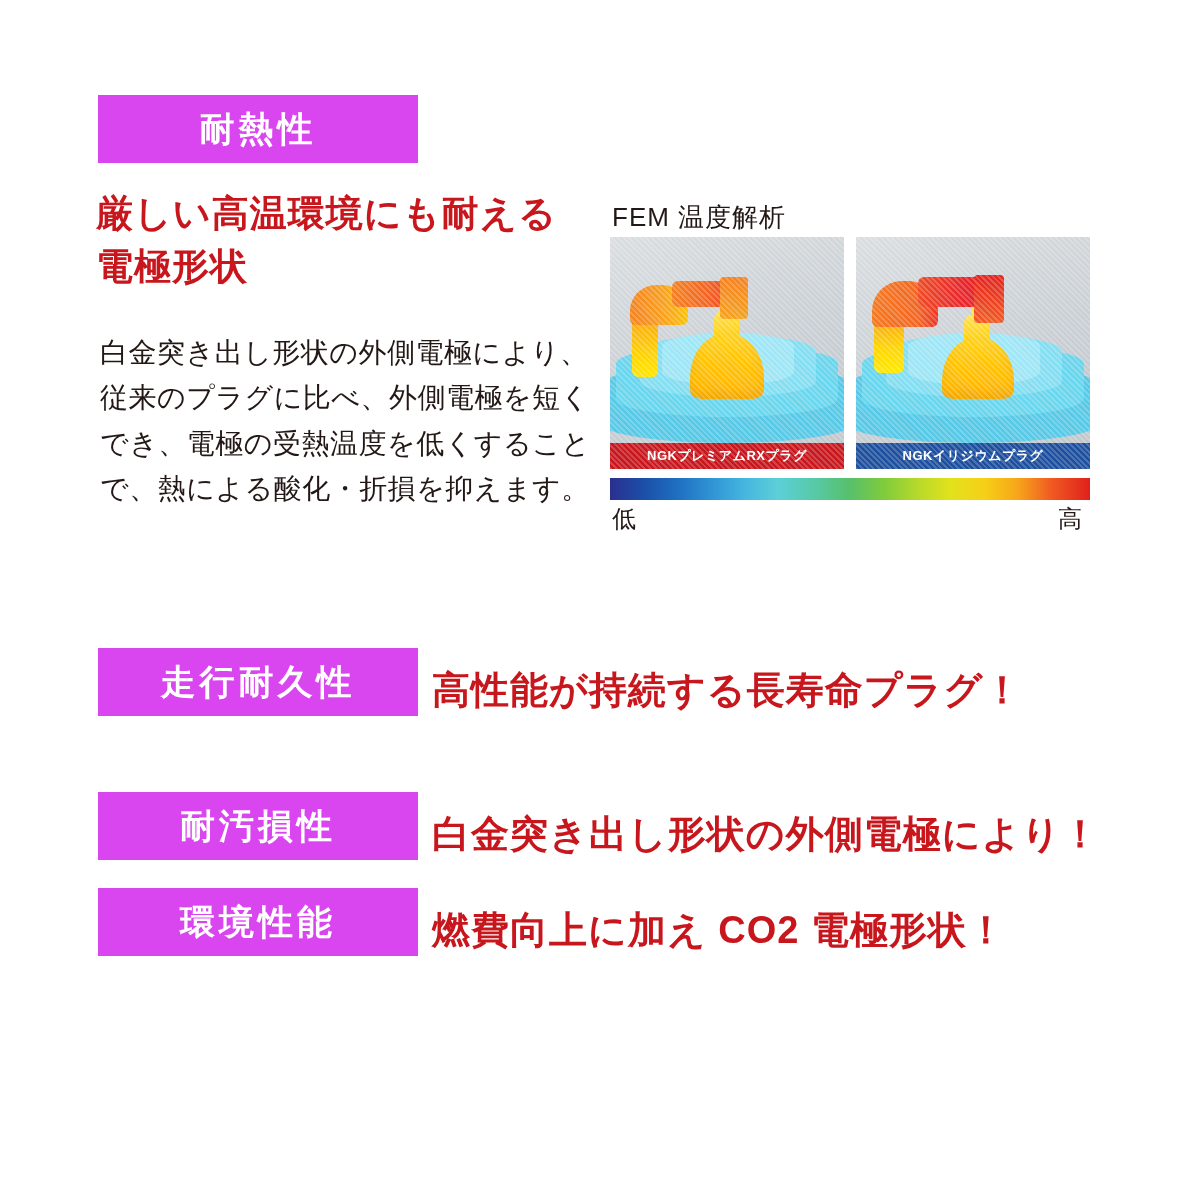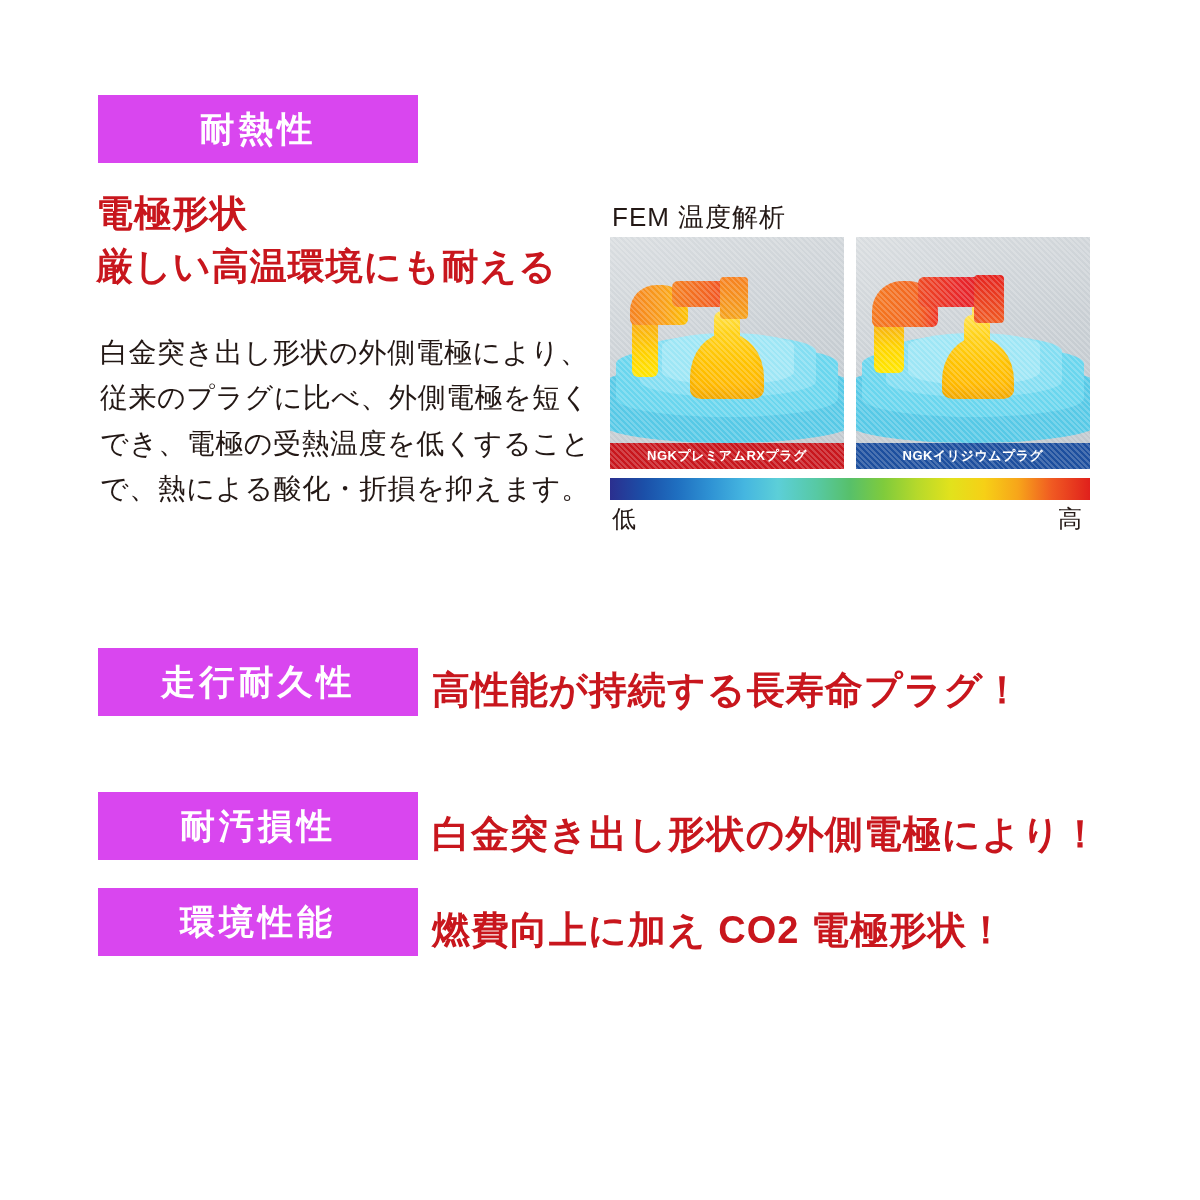--- a/index.html
+++ b/index.html
@@ -302,22 +302,22 @@
   #row-eco        { top: 888px; }
 </style>
 </head>
 <body>
 
 <div class="page">
 
   <div class="tag" id="tag-heat">耐熱性</div>
 
   <div class="heat-headline">
+    <div>厳しい高温環境にも耐える</div>
     <div>電極形状</div>
-    <div>厳しい高温環境にも耐える</div>
   </div>
 
   <div class="heat-body">白金突き出し形状の外側電極により、従来のプラグに比べ、外側電極を短くでき、電極の受熱温度を低くすることで、熱による酸化・折損を抑えます。</div>
 
   <div class="fem-label">FEM 温度解析</div>
 
   <div class="fem-wrap">
     <div class="fem-panels">
 
       <div class="fem-panel panel-a">

